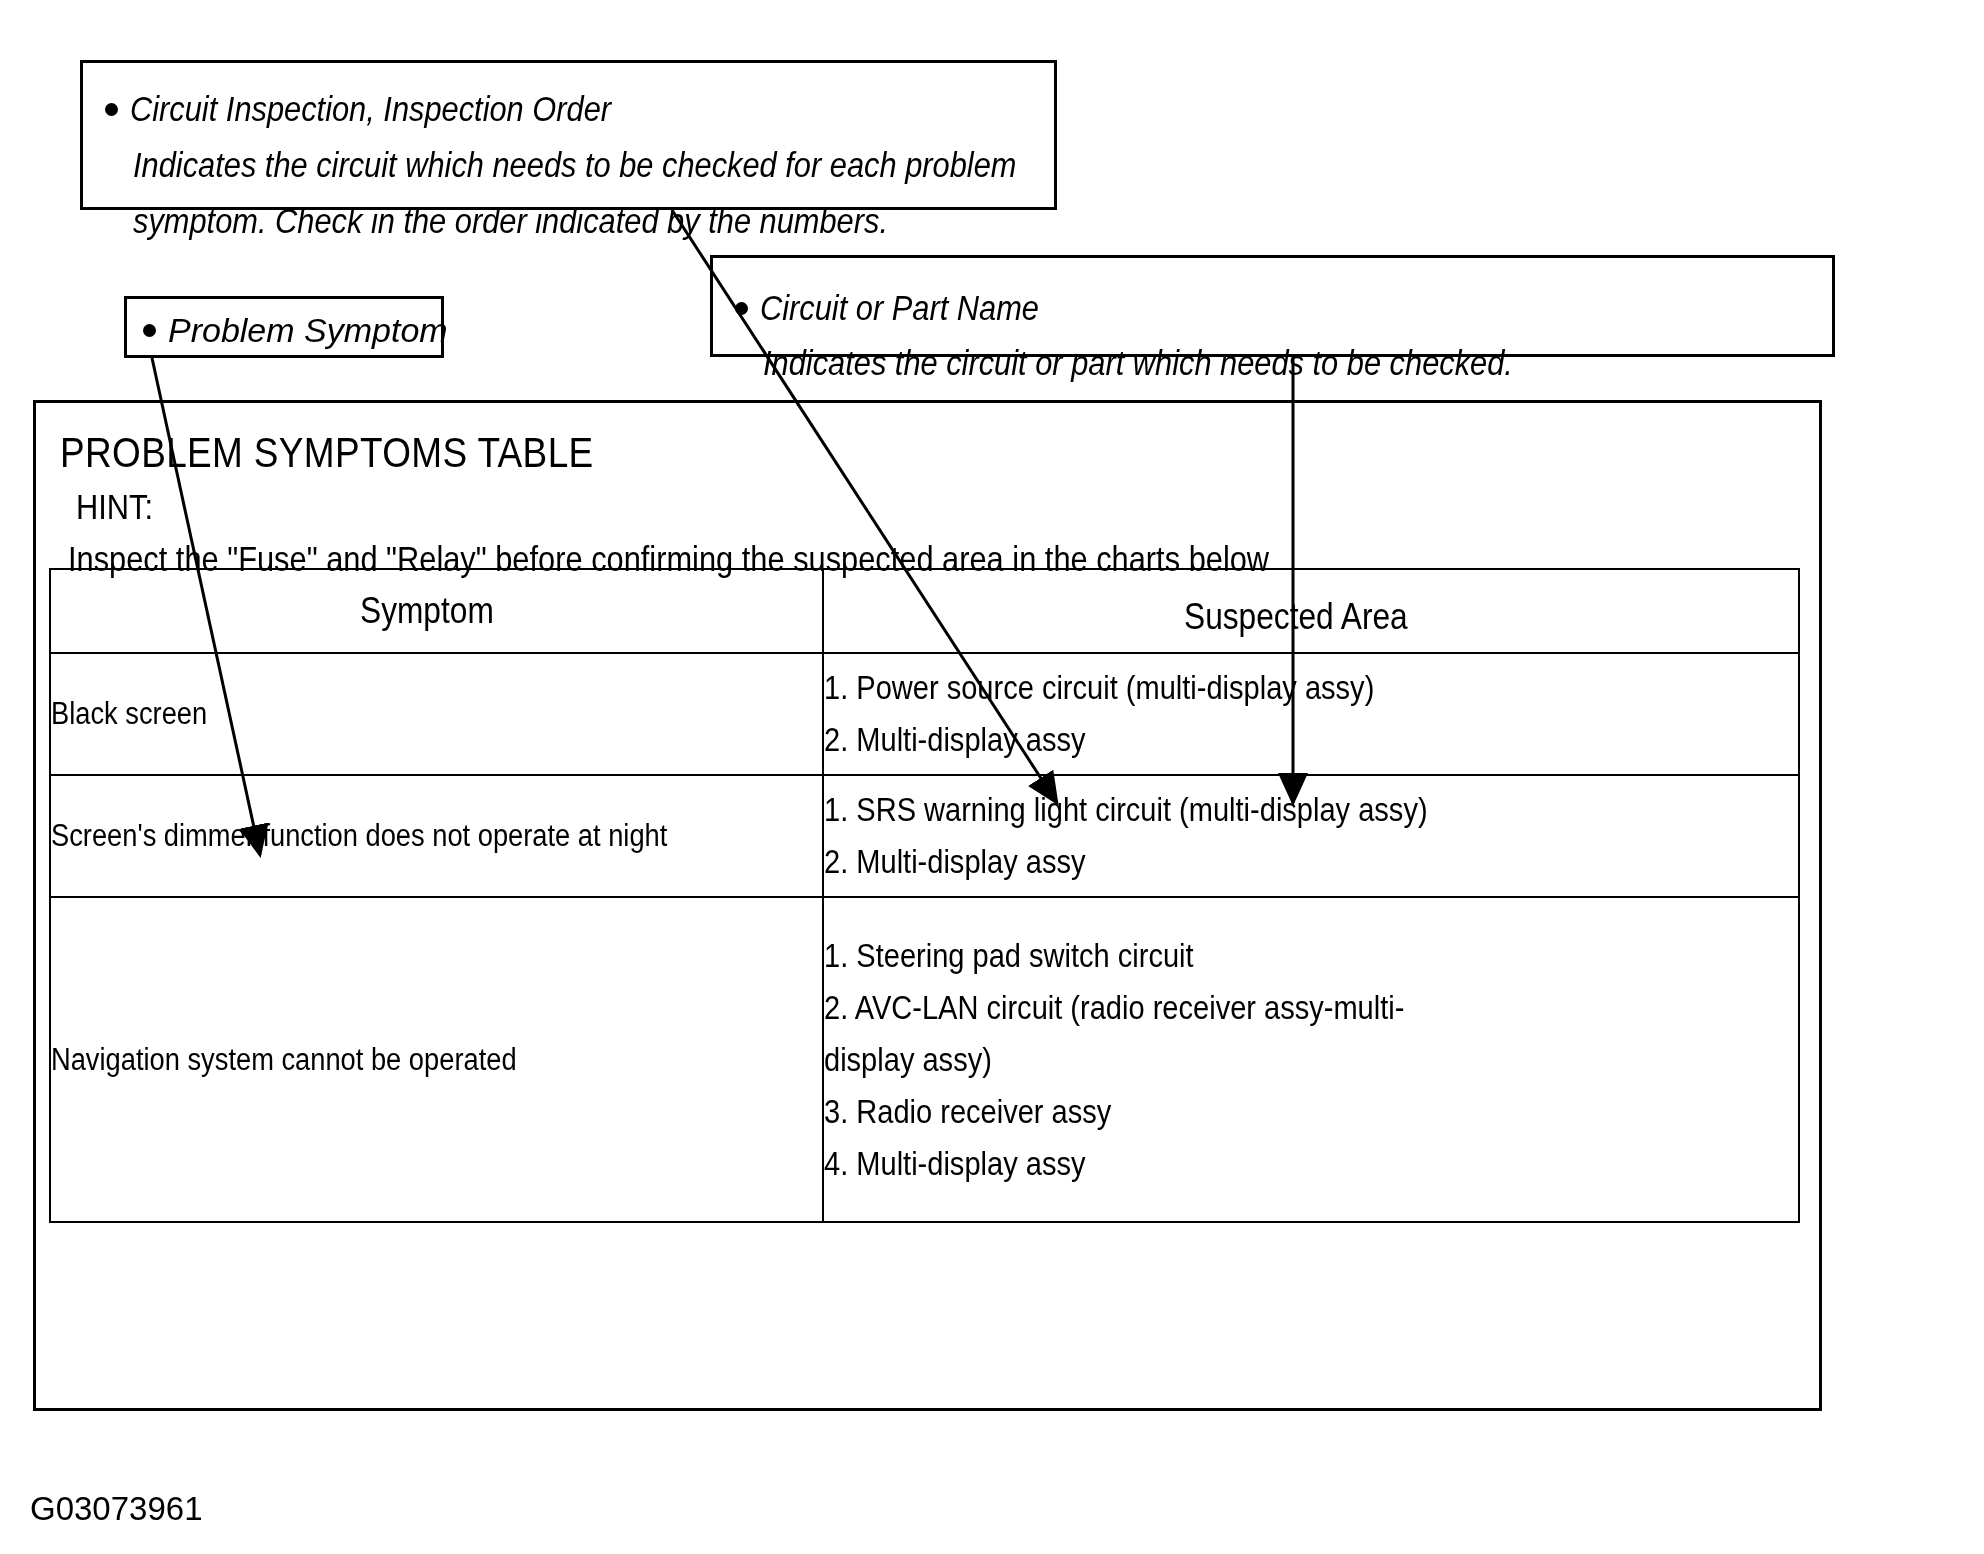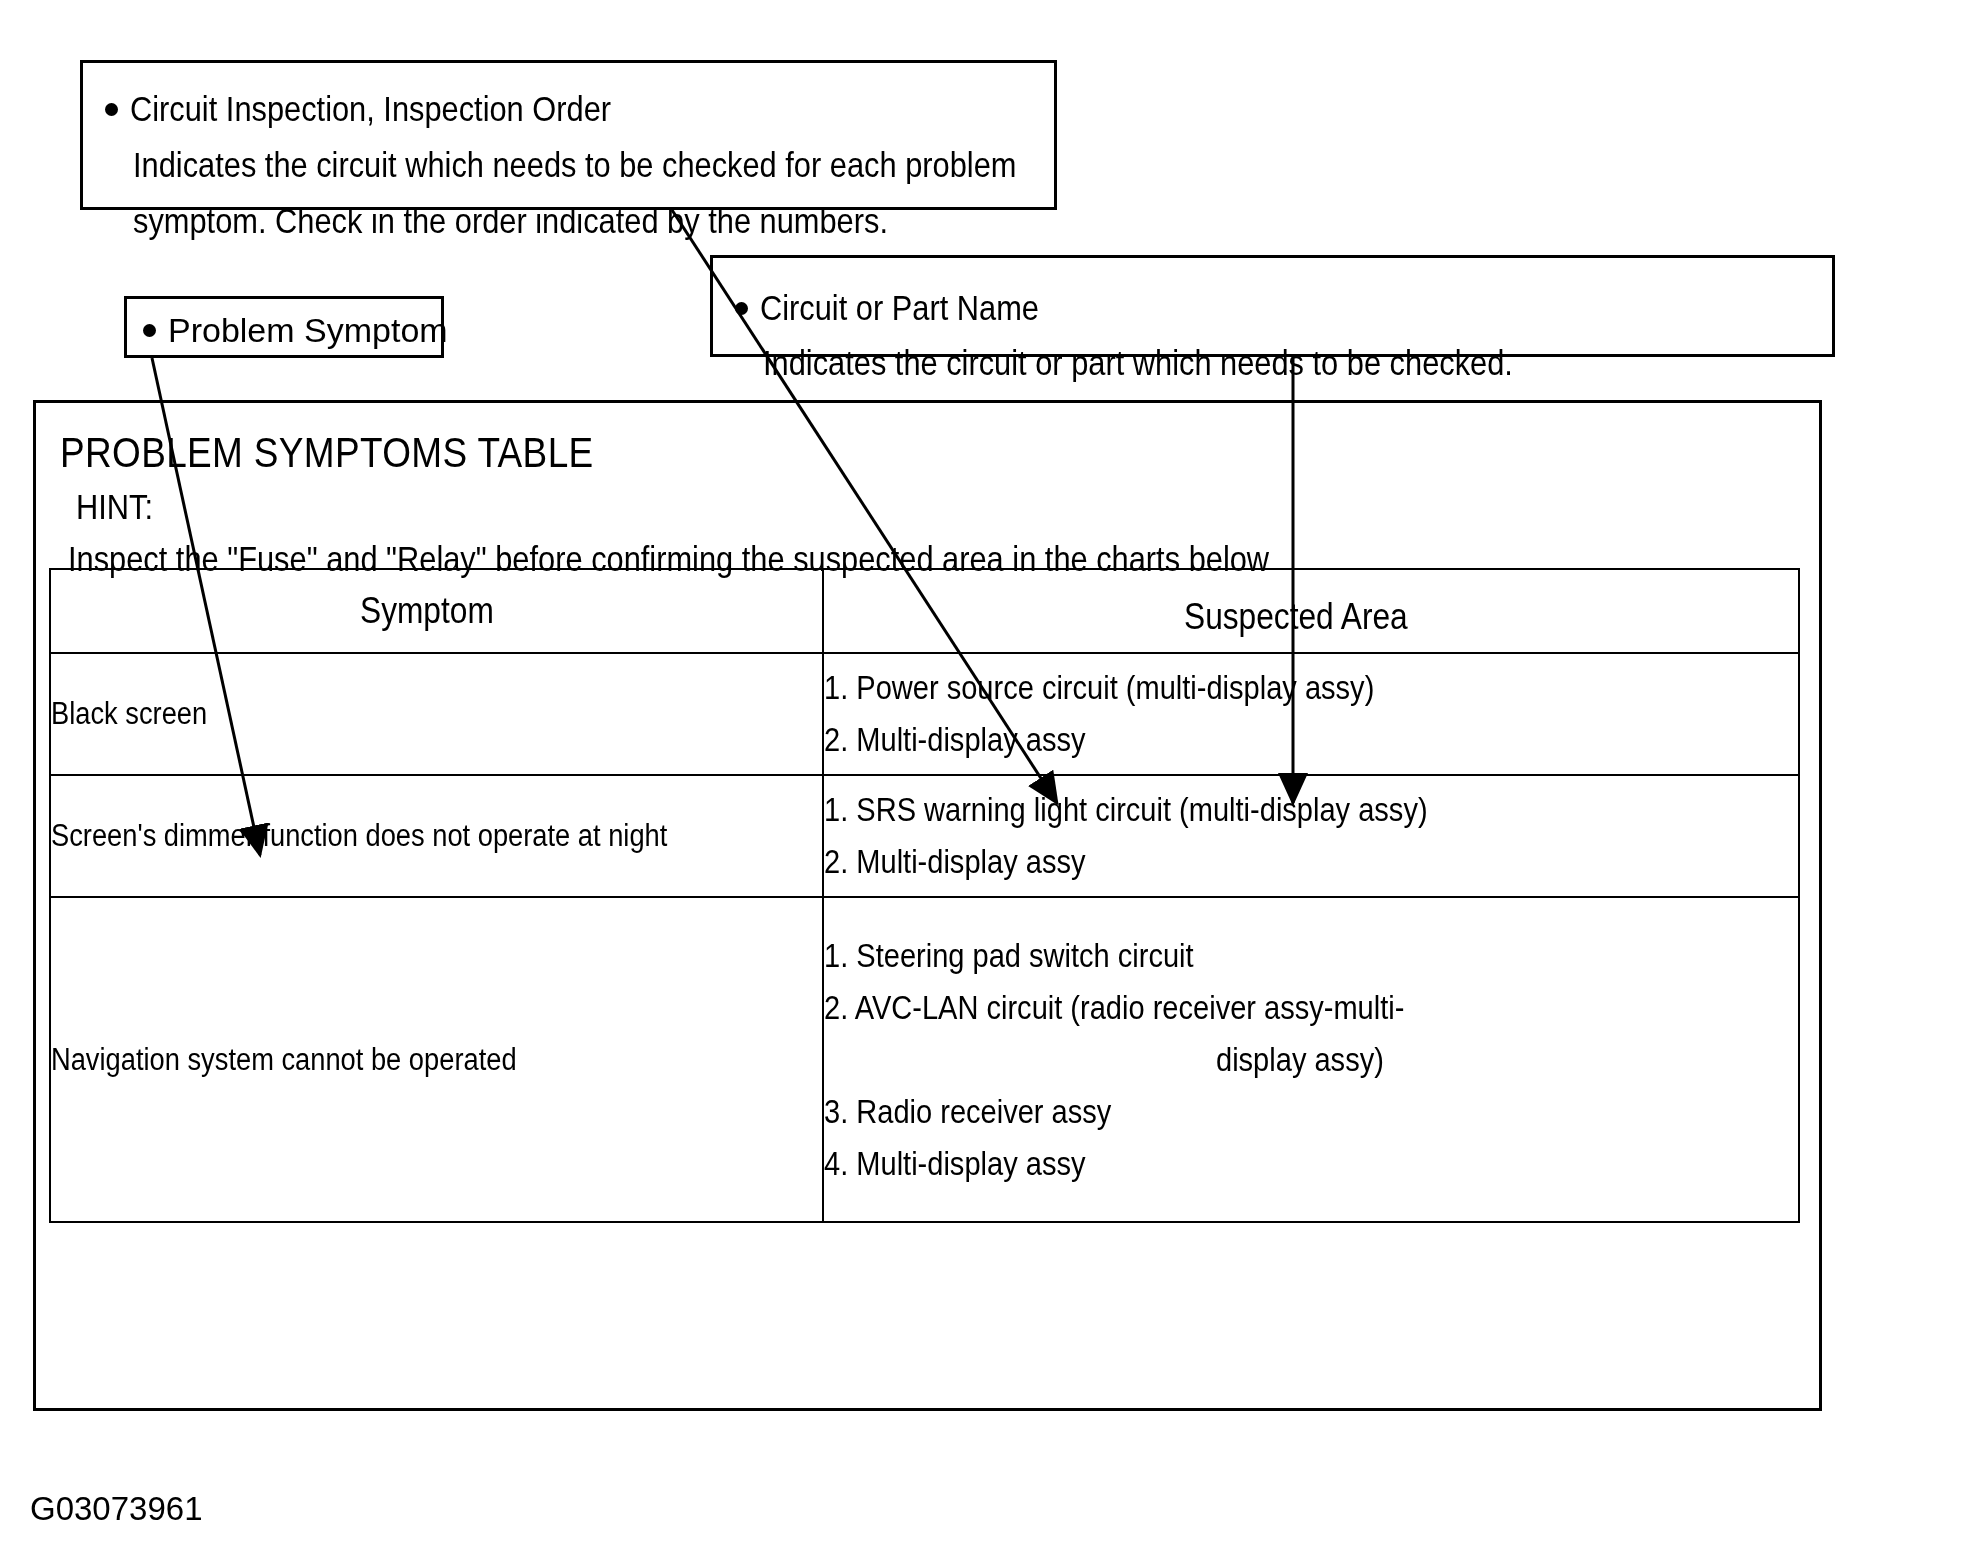--- a/index.html
+++ b/index.html
@@ -2,21 +2,21 @@
 <html><head>
 <meta charset="utf-8">
 <style>
   html,body{margin:0;padding:0;background:#fff;}
   body{width:1984px;height:1554px;position:relative;overflow:hidden;
        font-family:"Liberation Sans",sans-serif;color:#000;}
   .page{position:absolute;left:0;top:0;width:1984px;height:1554px;}
 
   
   .callout{position:absolute;border:3px solid #000;background:#fff;box-sizing:border-box;}
-  .callout .ln{white-space:nowrap;}
+  .callout .ln{white-space:nowrap;font-style:italic;}
 
   
   .cond{font-family:"Liberation Sans",sans-serif;transform:scaleX(.88);
         transform-origin:left center;display:inline-block;}
 
   .bullet{display:inline-block;width:13px;height:13px;border-radius:50%;
           background:#000;vertical-align:middle;margin-right:12px;margin-bottom:5px;}
 
   #callout-circuit-inspection{left:80px;top:60px;width:977px;height:150px;padding:18px 0 0 22px;}
   #callout-circuit-inspection .ln{font-size:35px;line-height:56px;}
@@ -42,21 +42,21 @@
         table-layout:fixed;}
   #symptoms-table td,#symptoms-table th{border:2px solid #000;padding:0;vertical-align:middle;
         font-weight:normal;background:transparent;}
   .col-symptom{width:772px;}
   .col-area{width:975px;}
   .hdr{height:82px;text-align:center;font-size:36px;}
   .hdr-area-inner{display:block;padding-top:12px;}
   .cell-symptom{padding:0 0 0 22px;font-size:31px;height:100%;}
   .cell-area{padding:18px 0 18px 28px;font-size:33px;}
   .cell-area .item{line-height:52px;white-space:nowrap;}
-  .cell-area .cont{text-align:center;}
+  .cell-area .cont{}
   .r1{height:122px;} .r2{height:122px;} .r3{height:325px;}
 
   #footer-code{position:absolute;left:30px;top:1460px;font-size:33px;margin-top:30px;}
 
   svg.overlay{position:absolute;left:0;top:0;width:1984px;height:1554px;pointer-events:none;}
 </style>
 </head>
 <body>
 
 <div class="page">

